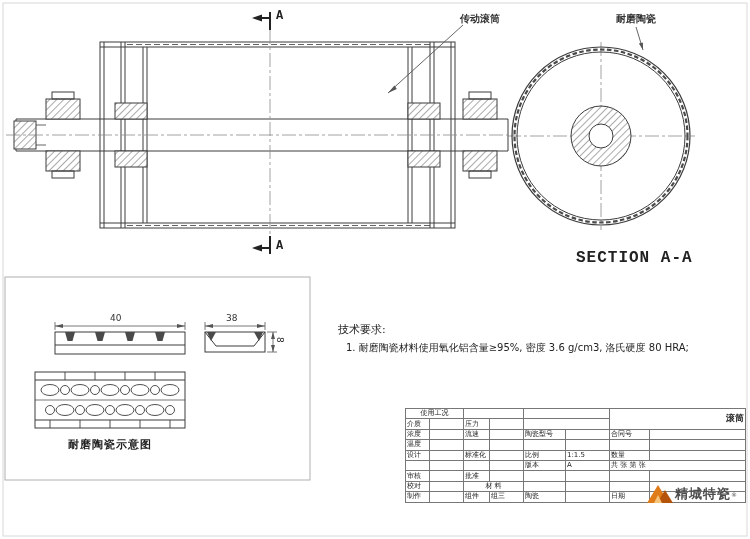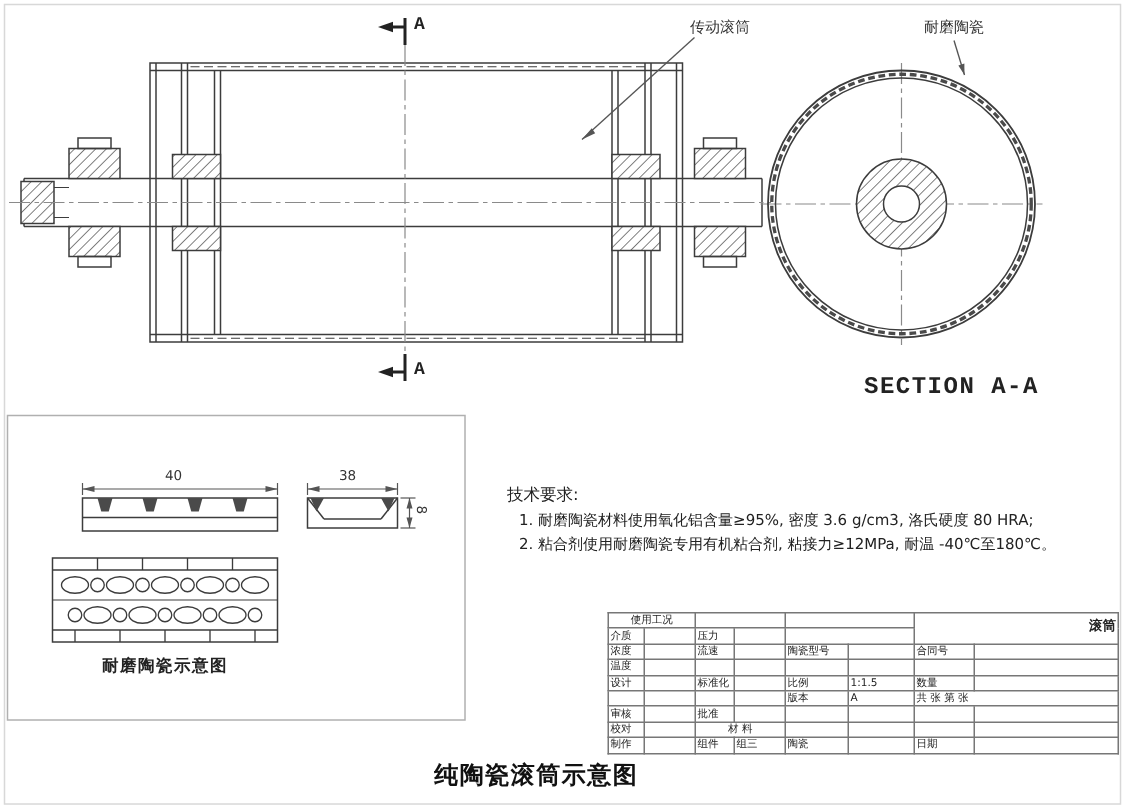--- a/index.html
+++ b/index.html
@@ -2,21 +2,21 @@
 <html><head>
 <meta charset="utf-8">
 <style>
   html,body { margin:0; padding:0; background:#fff; }
   .canvas {
     position:relative; width:750px; height:539px; background:#ffffff;
     font-family:"DejaVu Sans", sans-serif; overflow:hidden;
   }
   .abs { position:absolute; }
   .lbl { position:absolute; color:#333; white-space:nowrap; line-height:1.1; }
-  .callout { font-size:10px; color:#333; }
+  .callout { font-size:10px; color:#333;font-weight:bold; }
   .amark { font-family:"Liberation Mono", monospace; font-weight:bold; font-size:12px; color:#222; }
   .section-title { font-family:"Liberation Mono", monospace; font-weight:bold; font-size:16px; color:#222; letter-spacing:1px; }
   .dim { font-size:9px; color:#333; }
   .dim-vert { transform:rotate(90deg); transform-origin:left top; }
   .detail-caption { font-size:11px; font-weight:bold; color:#222; letter-spacing:1px;font-family:Liberation Mono, monospace; }
   .tech-title { font-size:11px; font-weight:normal; color:#222; }
   .tech-item { font-size:10px; color:#222; }
   .main-title { font-size:16px; font-weight:bold; color:#111; text-align:center; letter-spacing:1px; }
 
   table.tb {
@@ -216,21 +216,20 @@
   <div class="lbl section-title" style="left:576px;top:250px">SECTION A-A</div>
 
   <div class="lbl dim" style="left:110px;top:314px">40</div>
   <div class="lbl dim" style="left:226px;top:314px">38</div>
   <div class="lbl dim dim-vert" style="left:284px;top:337px">8</div>
 
   <div class="lbl detail-caption" style="left:68px;top:439px">耐磨陶瓷示意图</div>
 
   <div class="lbl tech-title" style="left:338px;top:324px">技术要求:</div>
   <div class="lbl tech-item" style="left:346px;top:342px">1. 耐磨陶瓷材料使用氧化铝含量≥95%, 密度 3.6 g/cm3, 洛氏硬度 80 HRA;</div>
-  <div class="lbl tech-item" style="left:346px;top:358px">2. 粘合剂使用耐磨陶瓷专用有机粘合剂, 粘接力≥12MPa, 耐温 -40℃至180℃。</div>
 
   <table class="tb">
     <colgroup>
       <col style="width:24px">
         <col style="width:34px">
         <col style="width:26px">
         <col style="width:34px">
       <col style="width:42px">
         <col style="width:44px">
         <col style="width:40px">
@@ -314,16 +313,24 @@
       <td>组件</td>
       <td>组三</td>
       <td>陶瓷</td>
           <td></td>
       <td>日期</td>
           <td></td>
     </tr>
   </tbody>
     </table>
 
-  <div class="lbl main-title" style="left:250px;top:508px;width:215px">纯陶瓷滚筒示意图</div>
-
+
+  <div class="logo">
+    <svg width="30" height="22" viewBox="0 0 30 22">
+      <polygon points="2,20 13,2 24,20" fill="#e07b1a"></polygon>
+      <polygon points="12,20 20,7 28,20" fill="#b45309"></polygon>
+      <polygon points="9,20 13,12 17,20" fill="#f5c37a"></polygon>
+    </svg>
+    <span class="logo-text">精城特瓷</span>
+      <sup>®</sup>
+  </div>
 
 </div>
 
 </body></html>

